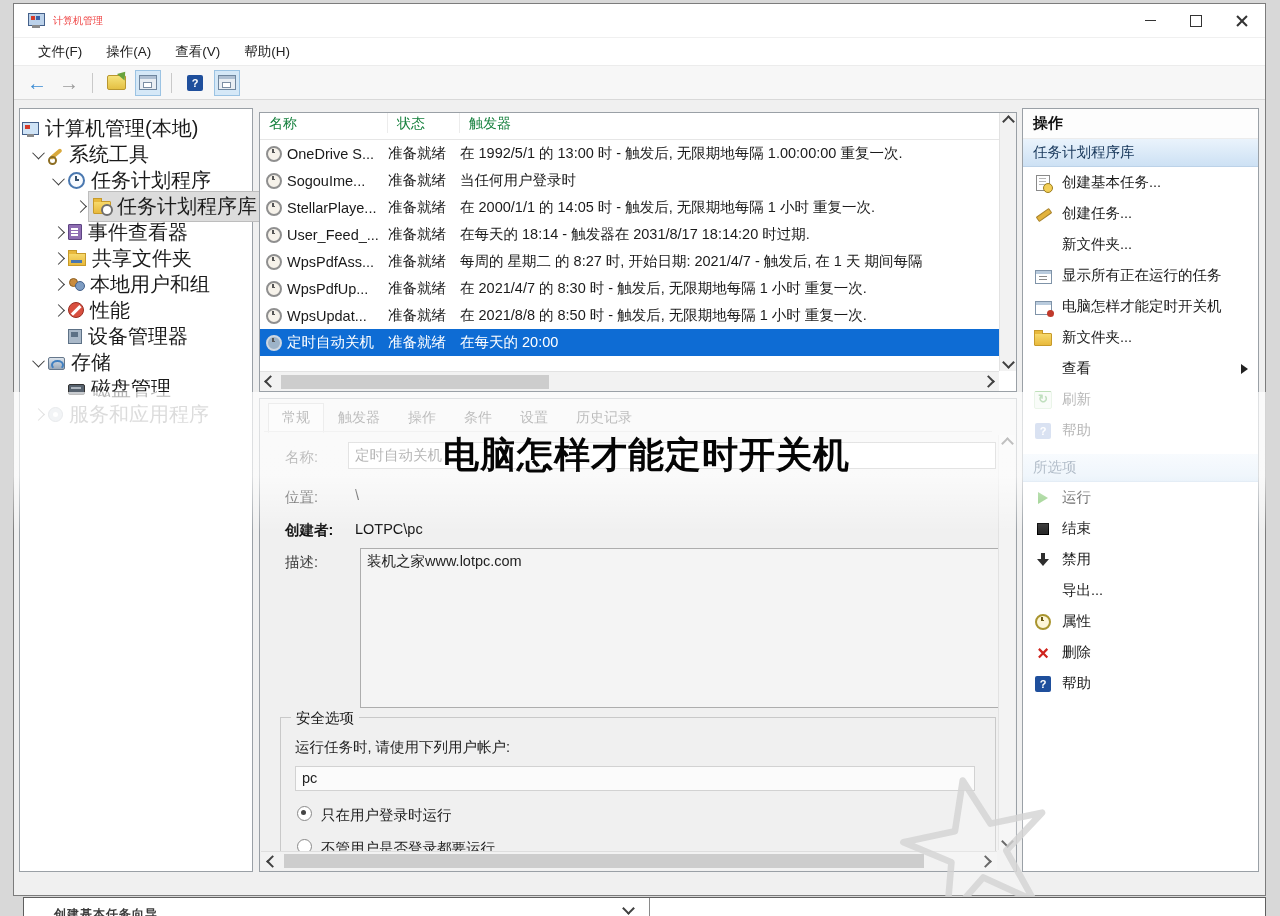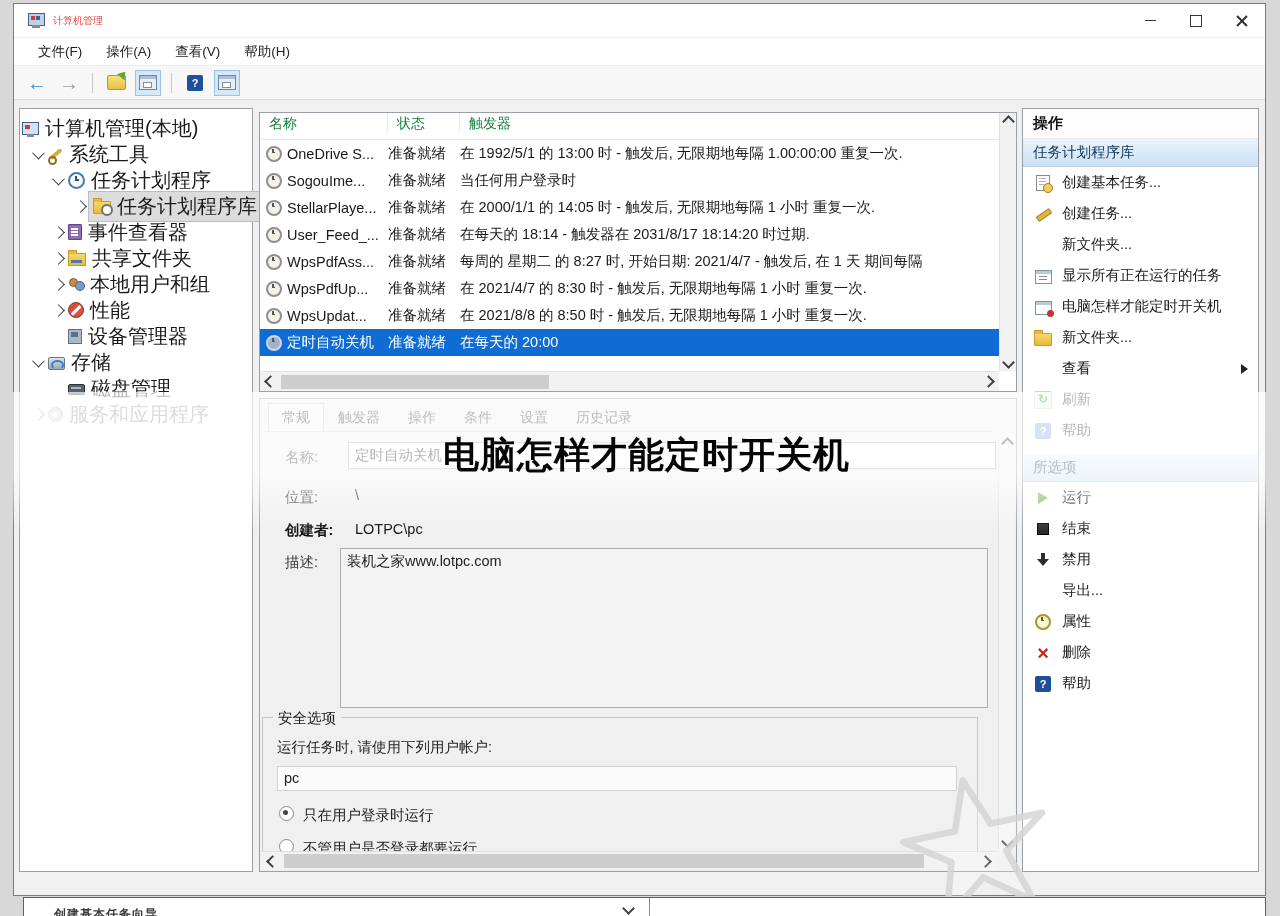--- a/index.html
+++ b/index.html
@@ -109,21 +109,21 @@
   .sbc.left{transform:rotate(-45deg)}
   .sbc.right{transform:rotate(135deg)}
   .hthumb{height:14px;background:#cdcdcd}
   
   .tabs{position:absolute;left:8px;top:4px;display:flex;font-size:14px;color:#333}
   .tab{padding:5px 13px;border:1px solid transparent}
   .tab.active{background:#f6f6f6;border:1px solid #c9c9c9;border-bottom-color:#f0f0f0}
   .tabline{position:absolute;left:4px;right:24px;top:32px;border-top:1px solid #d8d8d8}
   .fld-label{position:absolute;font-size:14.5px;color:#3a3a3a}
   .fld-box{position:absolute;background:#fff;border:1px solid #adadad;box-sizing:border-box;font-size:14.5px;color:#222;padding:3px 6px}
-  .sec-group{position:absolute;left:2px;top:318px;width:716px;height:152px;border:1px solid #c9c9c9;box-sizing:border-box}
+  .sec-group{position:absolute;left:20px;top:318px;width:716px;height:152px;border:1px solid #c9c9c9;box-sizing:border-box}
   .sec-legend{position:absolute;left:10px;top:-9px;background:#f0f0f0;padding:0 5px;font-size:14.5px;color:#1a1a1a}
   .radio{width:13px;height:13px;border-radius:50%;border:1px solid #8a8a8a;background:#fff;position:relative;flex:none}
   .radio.on::after{content:"";position:absolute;left:3px;top:3px;width:5px;height:5px;border-radius:50%;background:#444}
   .radio-row{position:absolute;display:flex;align-items:flex-start;gap:9px;font-size:14.5px;color:#1f1f1f}
   .d-vscroll{position:absolute;top:36px;right:1px;width:17px;bottom:21px;background:#f3f3f3;border-left:1px solid #e2e2e2;display:flex;flex-direction:column;justify-content:space-between;align-items:center;padding:4px 0;box-sizing:border-box}
   .d-hscroll{position:absolute;left:1px;right:19px;bottom:1px;height:19px;background:#f2f2f2;border-top:1px solid #dedede;display:flex;align-items:center;box-sizing:border-box}
   
   .actions-header{height:29px;display:flex;align-items:center;padding-left:10px;font-size:15px;font-weight:bold;color:#111;background:#fdfdfd;border-bottom:1px solid #ececec}
   .section-header{height:27px;background:linear-gradient(#eaf3fc,#cde1f4);display:flex;align-items:center;justify-content:space-between;padding:0 10px;font-size:14.5px;color:#16365a;border-bottom:1px solid #bcd2e8}
   .tri-up{width:0;height:0;border-left:5px solid transparent;border-right:5px solid transparent;border-bottom:6px solid #3f6globals68a94;border-bottom-color:#476d99}
@@ -402,21 +402,21 @@
     <span class="fld-label" style="left:25px;top:49px">名称:</span>
     <div class="fld-box" style="left:88px;top:43px;width:648px;height:27px">定时自动关机</div>
 
     <span class="fld-label" style="left:25px;top:89px">位置:</span>
     <span class="fld-label" style="left:95px;top:88px;color:#222">\</span>
 
     <span class="fld-label" style="left:25px;top:122px;font-weight:bold;color:#111">创建者:</span>
     <span class="fld-label" style="left:95px;top:122px;color:#111">LOTPC\pc</span>
 
     <span class="fld-label" style="left:25px;top:154px">描述:</span>
-    <div class="fld-box" style="left:80px;top:149px;width:648px;height:160px;background:#f4f4f4">装机之家www.lotpc.com</div>
+    <div class="fld-box" style="left:100px;top:149px;width:648px;height:160px;background:#f4f4f4">装机之家www.lotpc.com</div>
 
     <div class="sec-group">
       <span class="sec-legend">安全选项</span>
       <span class="fld-label" style="left:14px;top:20px;color:#1f1f1f">运行任务时, 请使用下列用户帐户:</span>
       <div class="fld-box" style="left:14px;top:48px;width:680px;height:25px;background:#fbfbfb;border-color:#d2d2d2">pc</div>
       <div class="radio-row" style="left:16px;top:88px">
         <span class="radio on"></span>
         <span>只在用户登录时运行</span>
       </div>
       <div class="radio-row" style="left:16px;top:121px">

